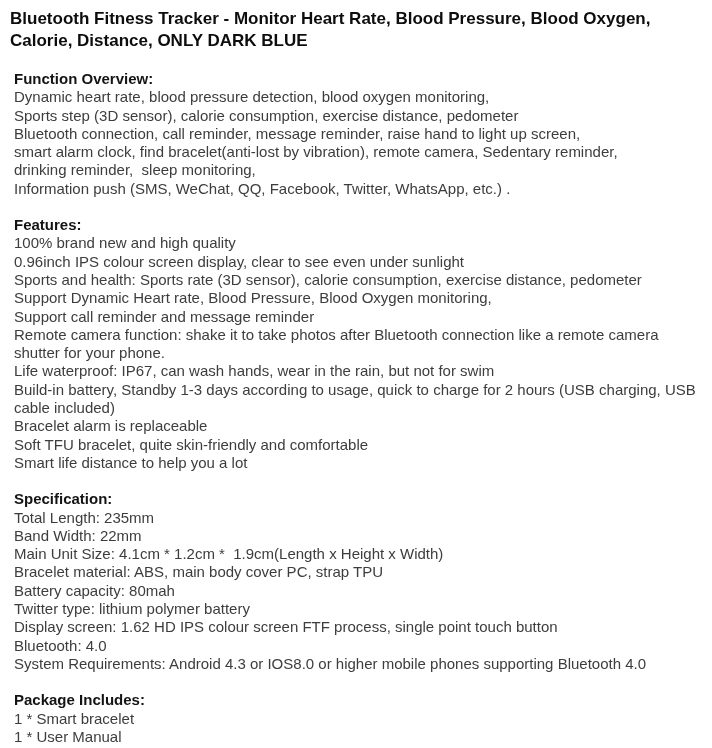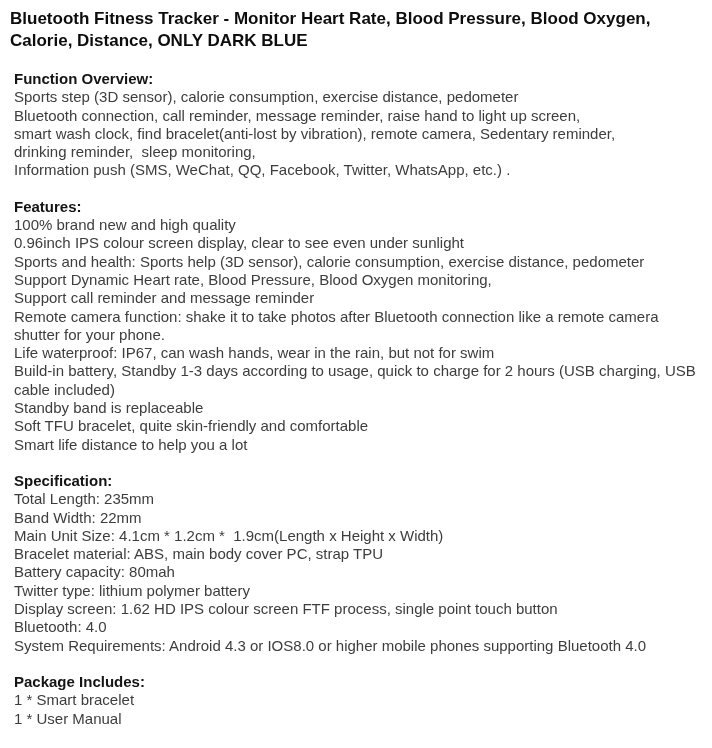--- a/index.html
+++ b/index.html
@@ -53,38 +53,39 @@
 </style>
 </head>
 <body>
 
 <div class="doc">
 
   <h1 class="title">Bluetooth Fitness Tracker - Monitor Heart Rate, Blood Pressure, Blood Oxygen, Calorie, Distance, ONLY DARK BLUE</h1>
 
   <div class="section">
     <h2>Function Overview:</h2>
+    <p>Dynamic heart rate, blood pressure detection, blood oxygen monitoring,</p>
     <p>Sports step (3D sensor), calorie consumption, exercise distance, pedometer</p>
     <p>Bluetooth connection, call reminder, message reminder, raise hand to light up screen,</p>
-    <p>smart wash clock, find bracelet(anti-lost by vibration), remote camera, Sedentary reminder,</p>
+    <p>smart alarm clock, find bracelet(anti-lost by vibration), remote camera, Sedentary reminder,</p>
     <p>drinking reminder,  sleep monitoring,</p>
     <p>Information push (SMS, WeChat, QQ, Facebook, Twitter, WhatsApp, etc.) .</p>
   </div>
 
   <div class="section">
     <h2>Features:</h2>
     <p>100% brand new and high quality</p>
     <p>0.96inch IPS colour screen display, clear to see even under sunlight</p>
-    <p>Sports and health: Sports help (3D sensor), calorie consumption, exercise distance, pedometer</p>
+    <p>Sports and health: Sports rate (3D sensor), calorie consumption, exercise distance, pedometer</p>
     <p>Support Dynamic Heart rate, Blood Pressure, Blood Oxygen monitoring,</p>
     <p>Support call reminder and message reminder</p>
     <p>Remote camera function: shake it to take photos after Bluetooth connection like a remote camera shutter for your phone.</p>
     <p>Life waterproof: IP67, can wash hands, wear in the rain, but not for swim</p>
     <p>Build-in battery, Standby 1-3 days according to usage, quick to charge for 2 hours (USB charging, USB cable included)</p>
-    <p>Standby band is replaceable</p>
+    <p>Bracelet alarm is replaceable</p>
     <p>Soft TFU bracelet, quite skin-friendly and comfortable</p>
     <p>Smart life distance to help you a lot</p>
   </div>
 
   <div class="section">
     <h2>Specification:</h2>
     <p>Total Length: 235mm</p>
     <p>Band Width: 22mm</p>
     <p>Main Unit Size: 4.1cm * 1.2cm *  1.9cm(Length x Height x Width)</p>
     <p>Bracelet material: ABS, main body cover PC, strap TPU</p>

